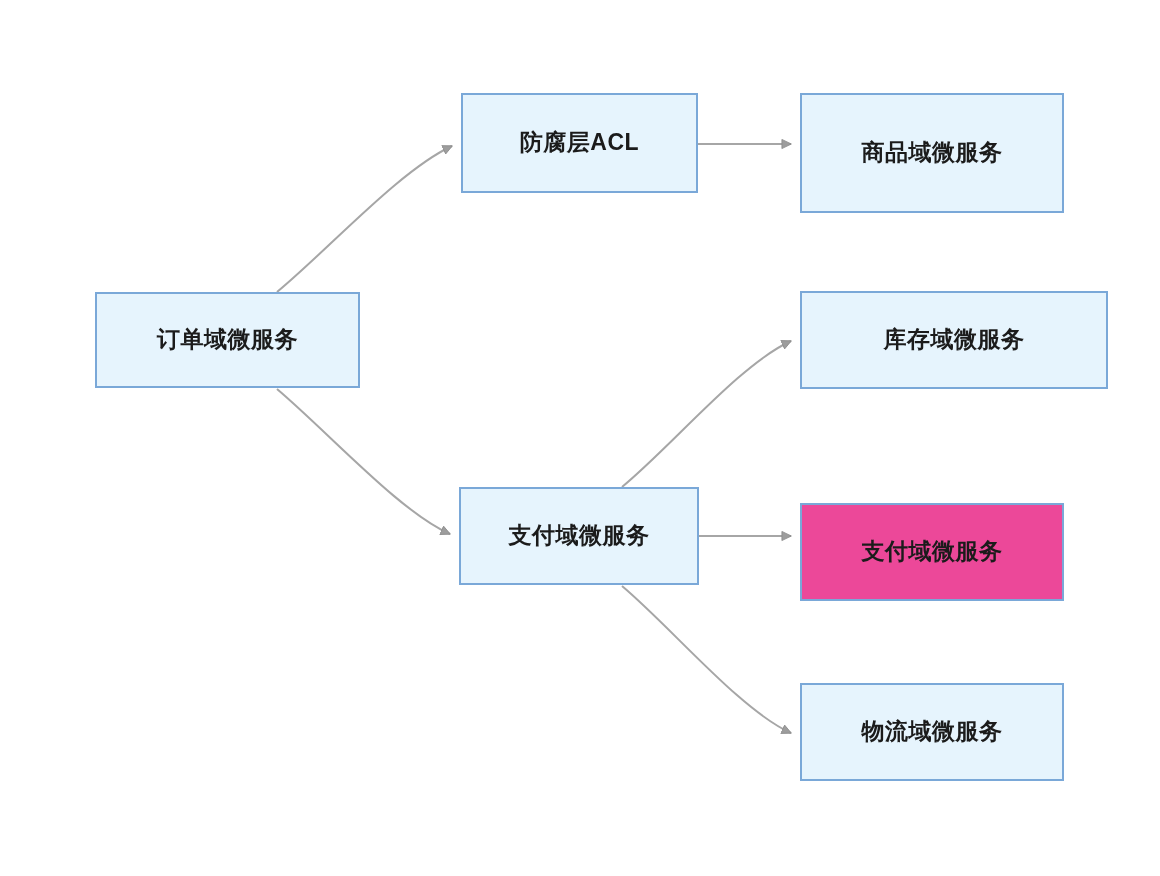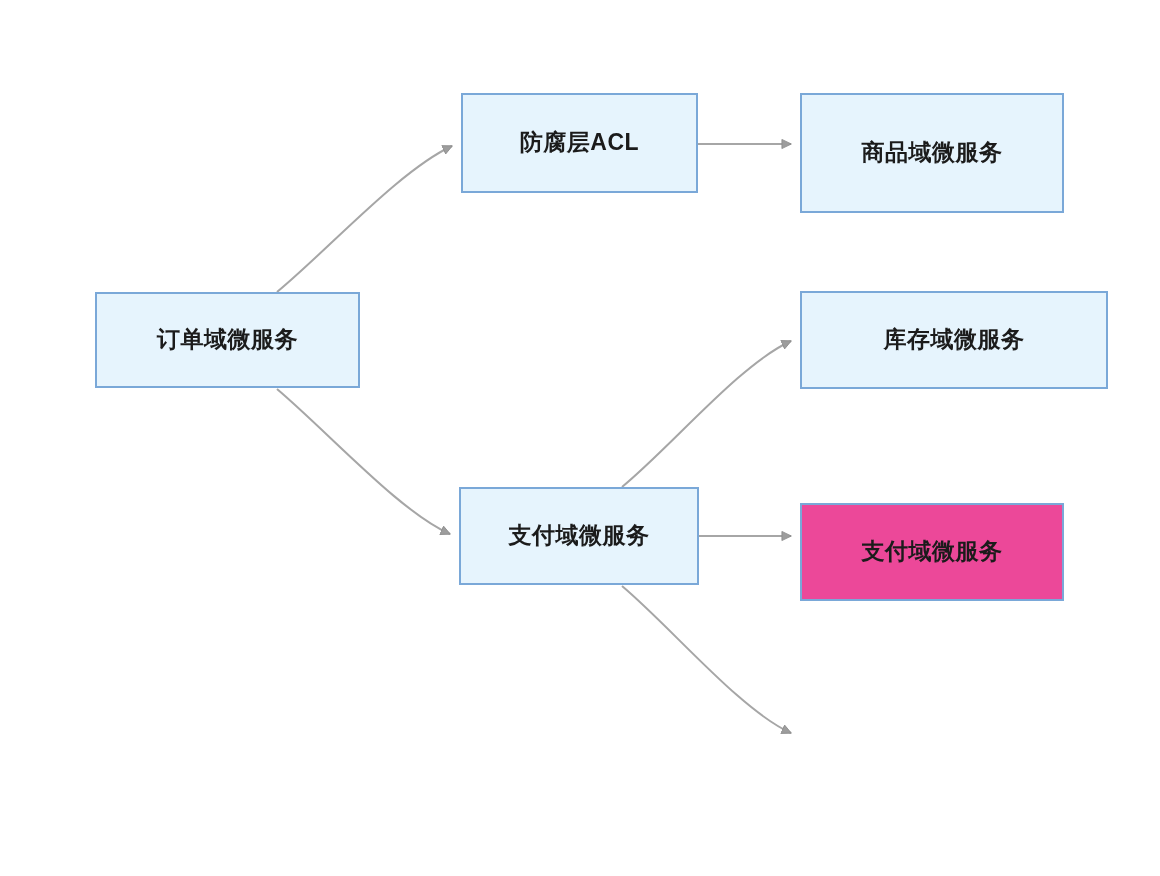--- a/index.html
+++ b/index.html
@@ -83,14 +83,17 @@
   </div>
 
   <div class="node" style="left: 800px; top: 291px; width: 308px; height: 98px; background: rgb(230, 244, 253); border-color: rgb(122, 168, 216);">
     <span class="node-label">库存域微服务</span>
   </div>
 
   <div class="node" style="left: 800px; top: 487px; width: 264px; height: 98px; background: #ec4899; border-color: rgb(122, 168, 216); margin-top: 16px;">
     <span class="node-label">支付域微服务</span>
   </div>
 
+  <div class="node" style="left: 800px; top: 683px; width: 264px; height: 98px; background: rgb(230, 244, 253); border-color: rgb(122, 168, 216);">
+    <span class="node-label">物流域微服务</span>
+  </div>
 
 </div>
 
 </body></html>

